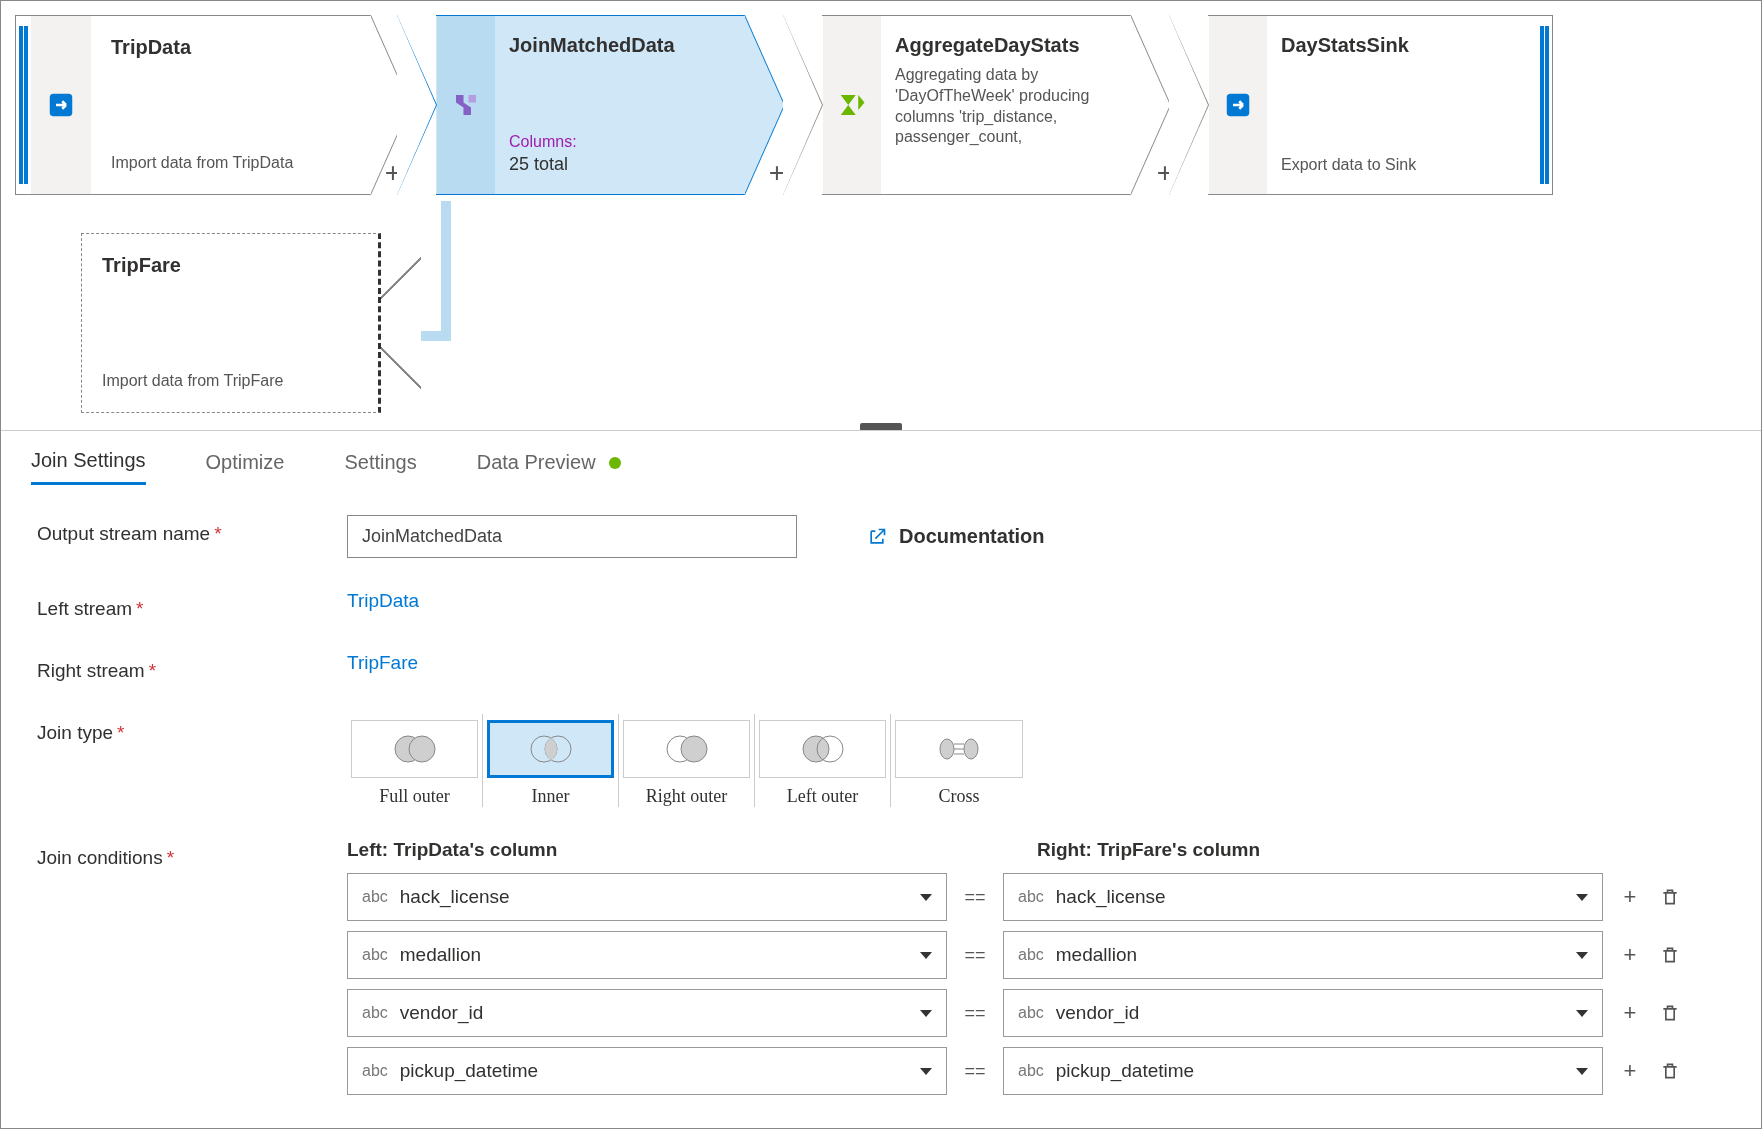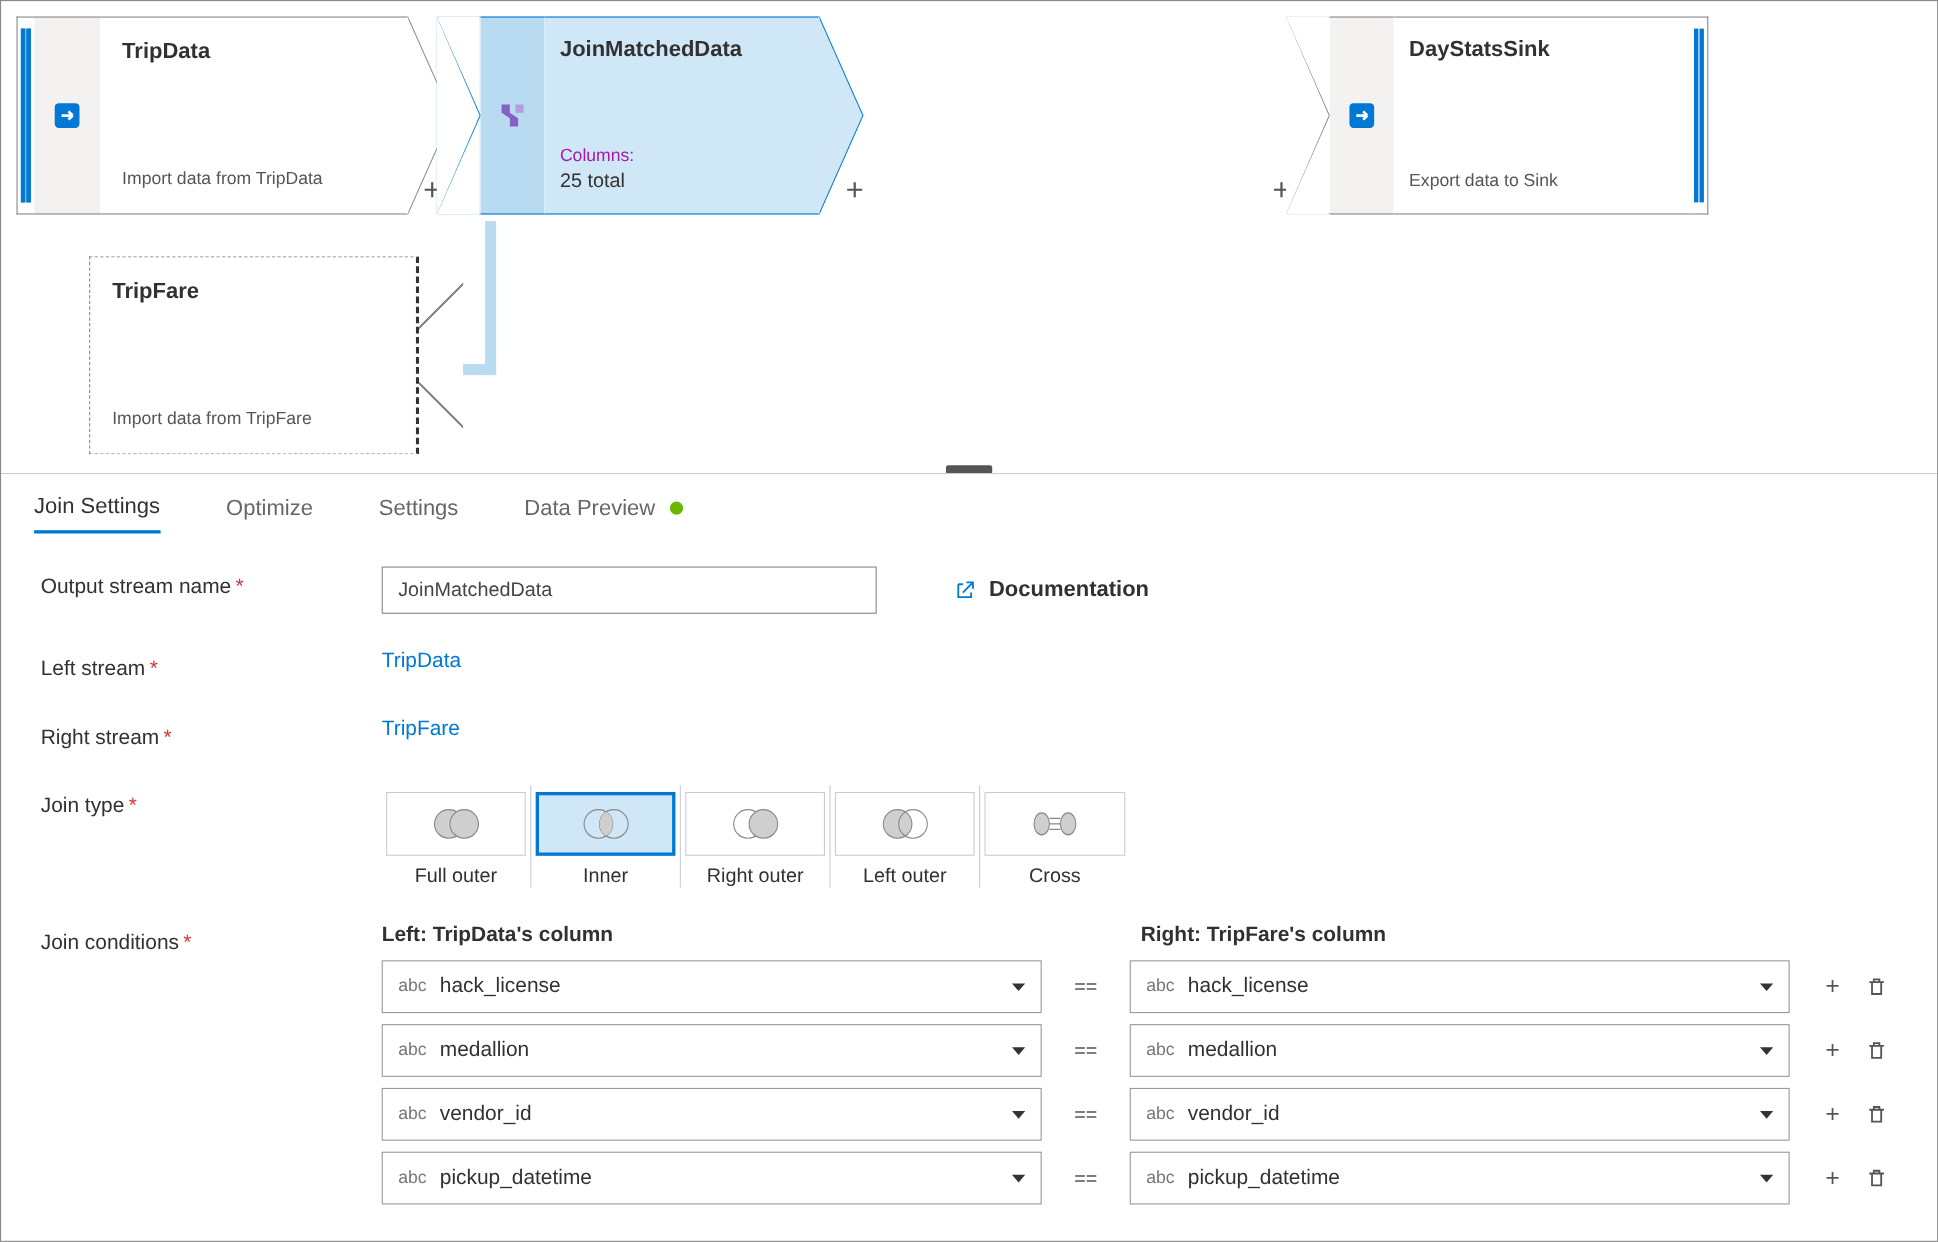--- a/index.html
+++ b/index.html
@@ -271,31 +271,32 @@
     font-size:20px; font-weight:600; margin-left:70px;
   }
   .doc-link svg{ width:20px;height:20px; }
 
   
   .join-types{ display:flex; }
   .jt{
     width:136px; text-align:center; cursor:pointer;
     border-right:1px solid #ccc;
     padding-top:6px;
+    font-family:Liberation Serif, serif;
   }
   .jt:last-child{ border-right:none; }
   .jt .box{
     border:1px solid #ccc;
     height:58px; margin:0 4px 8px 4px;
     display:flex;align-items:center;justify-content:center;
     background:#fff;
   }
   .jt.active .box{ border:3px solid #0078d4; background:#cfe7f7; }
   .jt .cap{ font-size:18px; color:#323130; }
-  .cond-row{ display:flex; align-items:center; gap:20px; margin-bottom:10px; }
+  .cond-row{ display:flex; align-items:center; gap:8px; margin-bottom:10px; }
   .col-select{
     border:1px solid #999; width:600px; height:48px;
     display:flex;align-items:center; padding:0 14px; gap:12px;
     background:#fff; position:relative; cursor:pointer;
   }
   .col-select .type{ color:#777; font-size:16px; }
   .col-select .caret{
     margin-left:auto;
     border-left:6px solid transparent;
     border-right:6px solid transparent;
@@ -356,20 +357,37 @@
       <div class="node-title">JoinMatchedData</div>
       <div style="margin-top:auto">
         <div class="node-desc" style="color:#a21caf">Columns:</div>
         <div class="node-desc" style="font-weight:400;color:#323130;font-size:18px">25 total</div>
       </div>
     </div>
     <div class="point"></div>
   </div>
   <div class="plus-btn" style="left:754px; top:150px;">+</div>
 
+  <div class="mid-node" style="left:782px; top:14px;">
+    <div class="notch">
+        <span class="notch-border"></span>
+        <span class="notch-border2"></span>
+      </div>
+    <div class="iconcell">
+      <svg width="30" height="30" viewBox="0 0 24 24">
+        <path d="M3 4h12l-6 8 6 8H3l6-8z" fill="#6bb700"></path>
+        <path d="M17 4l5 6-5 6z" fill="#6bb700"></path>
+      </svg>
+    </div>
+    <div class="body">
+      <div class="node-title">AggregateDayStats</div>
+      <div class="node-desc">Aggregating data by 'DayOfTheWeek' producing columns 'trip_distance, passenger_count,</div>
+    </div>
+    <div class="point"></div>
+  </div>
   <div class="plus-btn" style="left:1142px; top:150px;">+</div>
 
   <div class="mid-node sink-node" style="left:1168px; top:14px;">
     <div class="notch">
         <span class="notch-border"></span>
         <span class="notch-border2"></span>
       </div>
     <div class="iconcell">
       <svg width="30" height="30" viewBox="0 0 24 24">
         <rect x="3" y="3" width="18" height="18" rx="3" fill="#0078d4"></rect>

